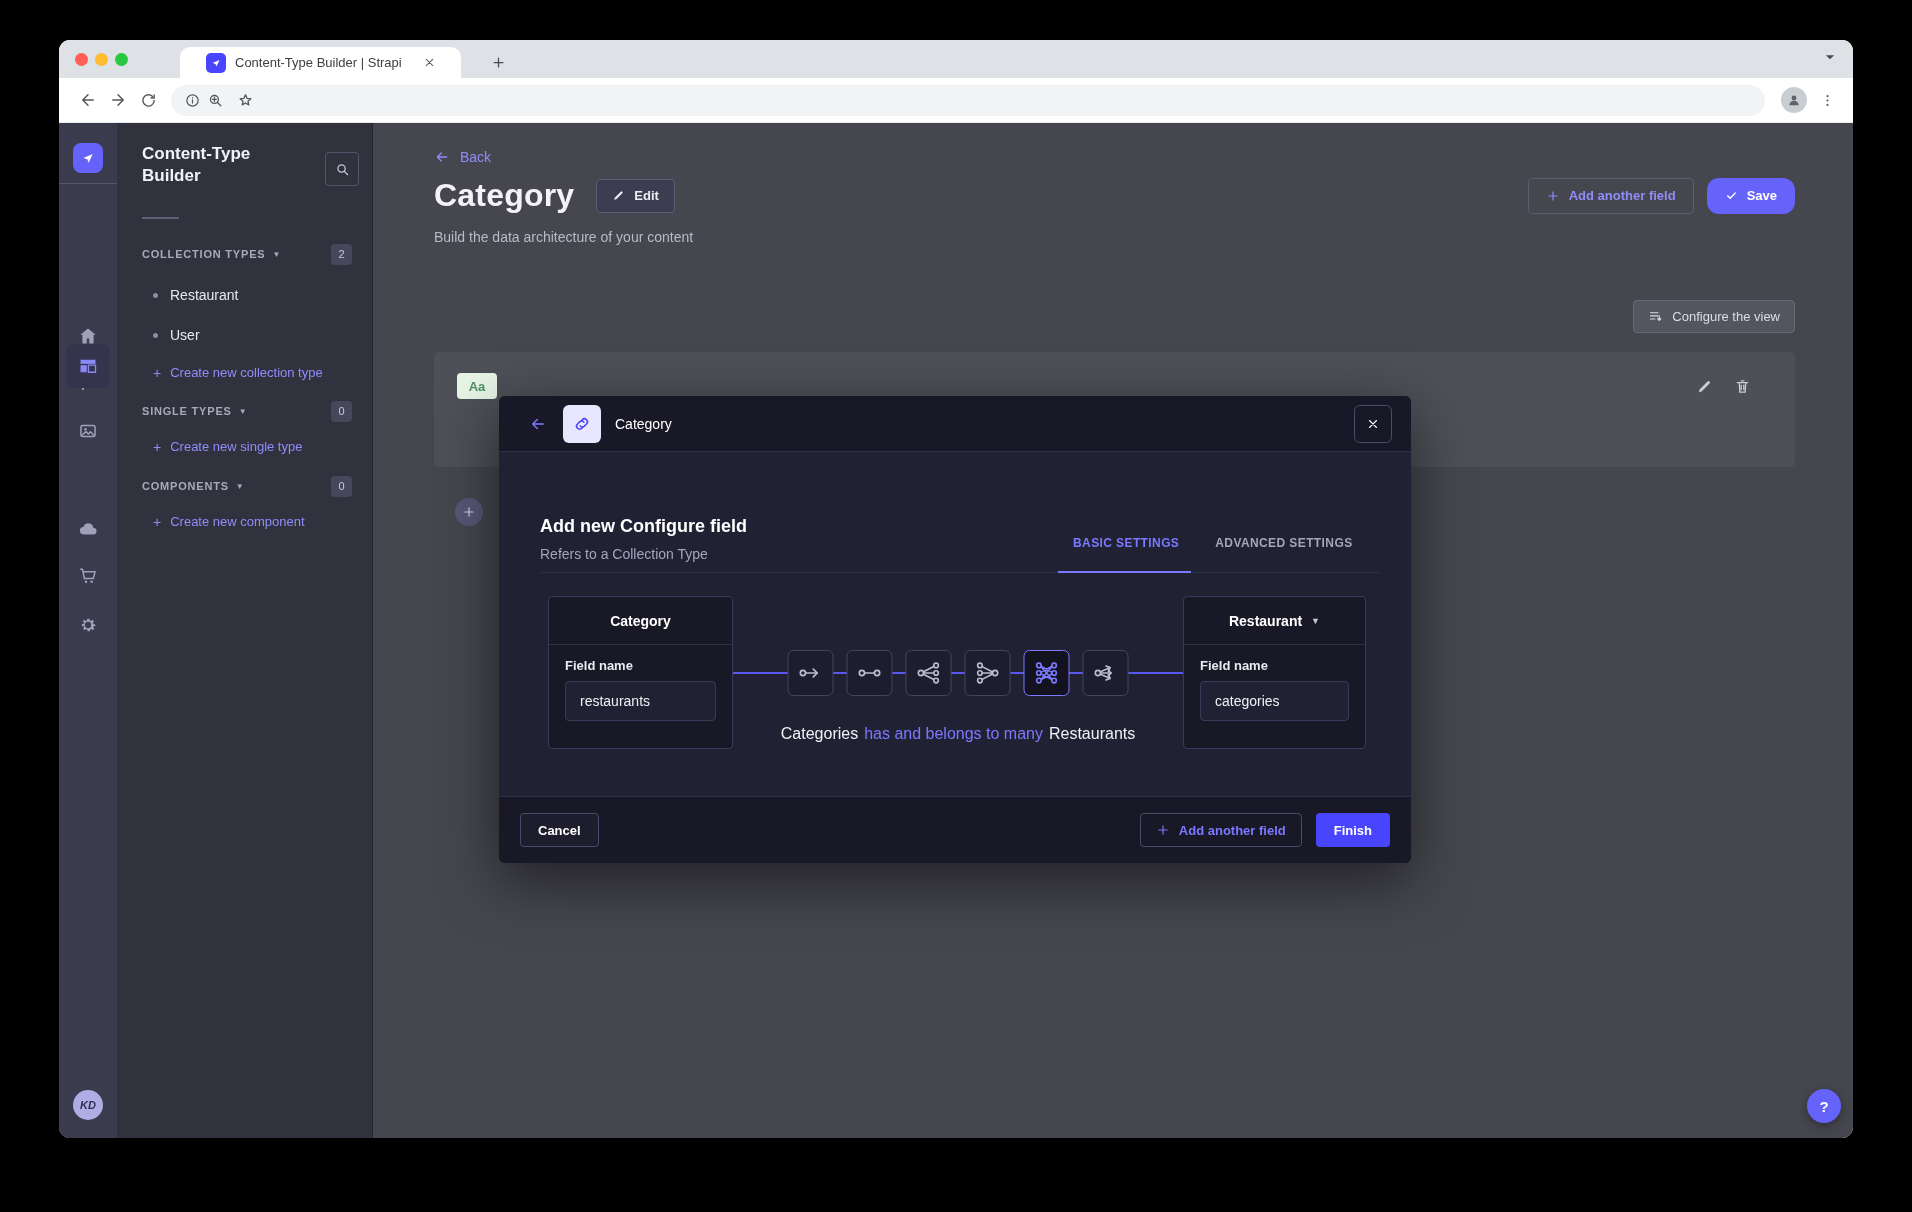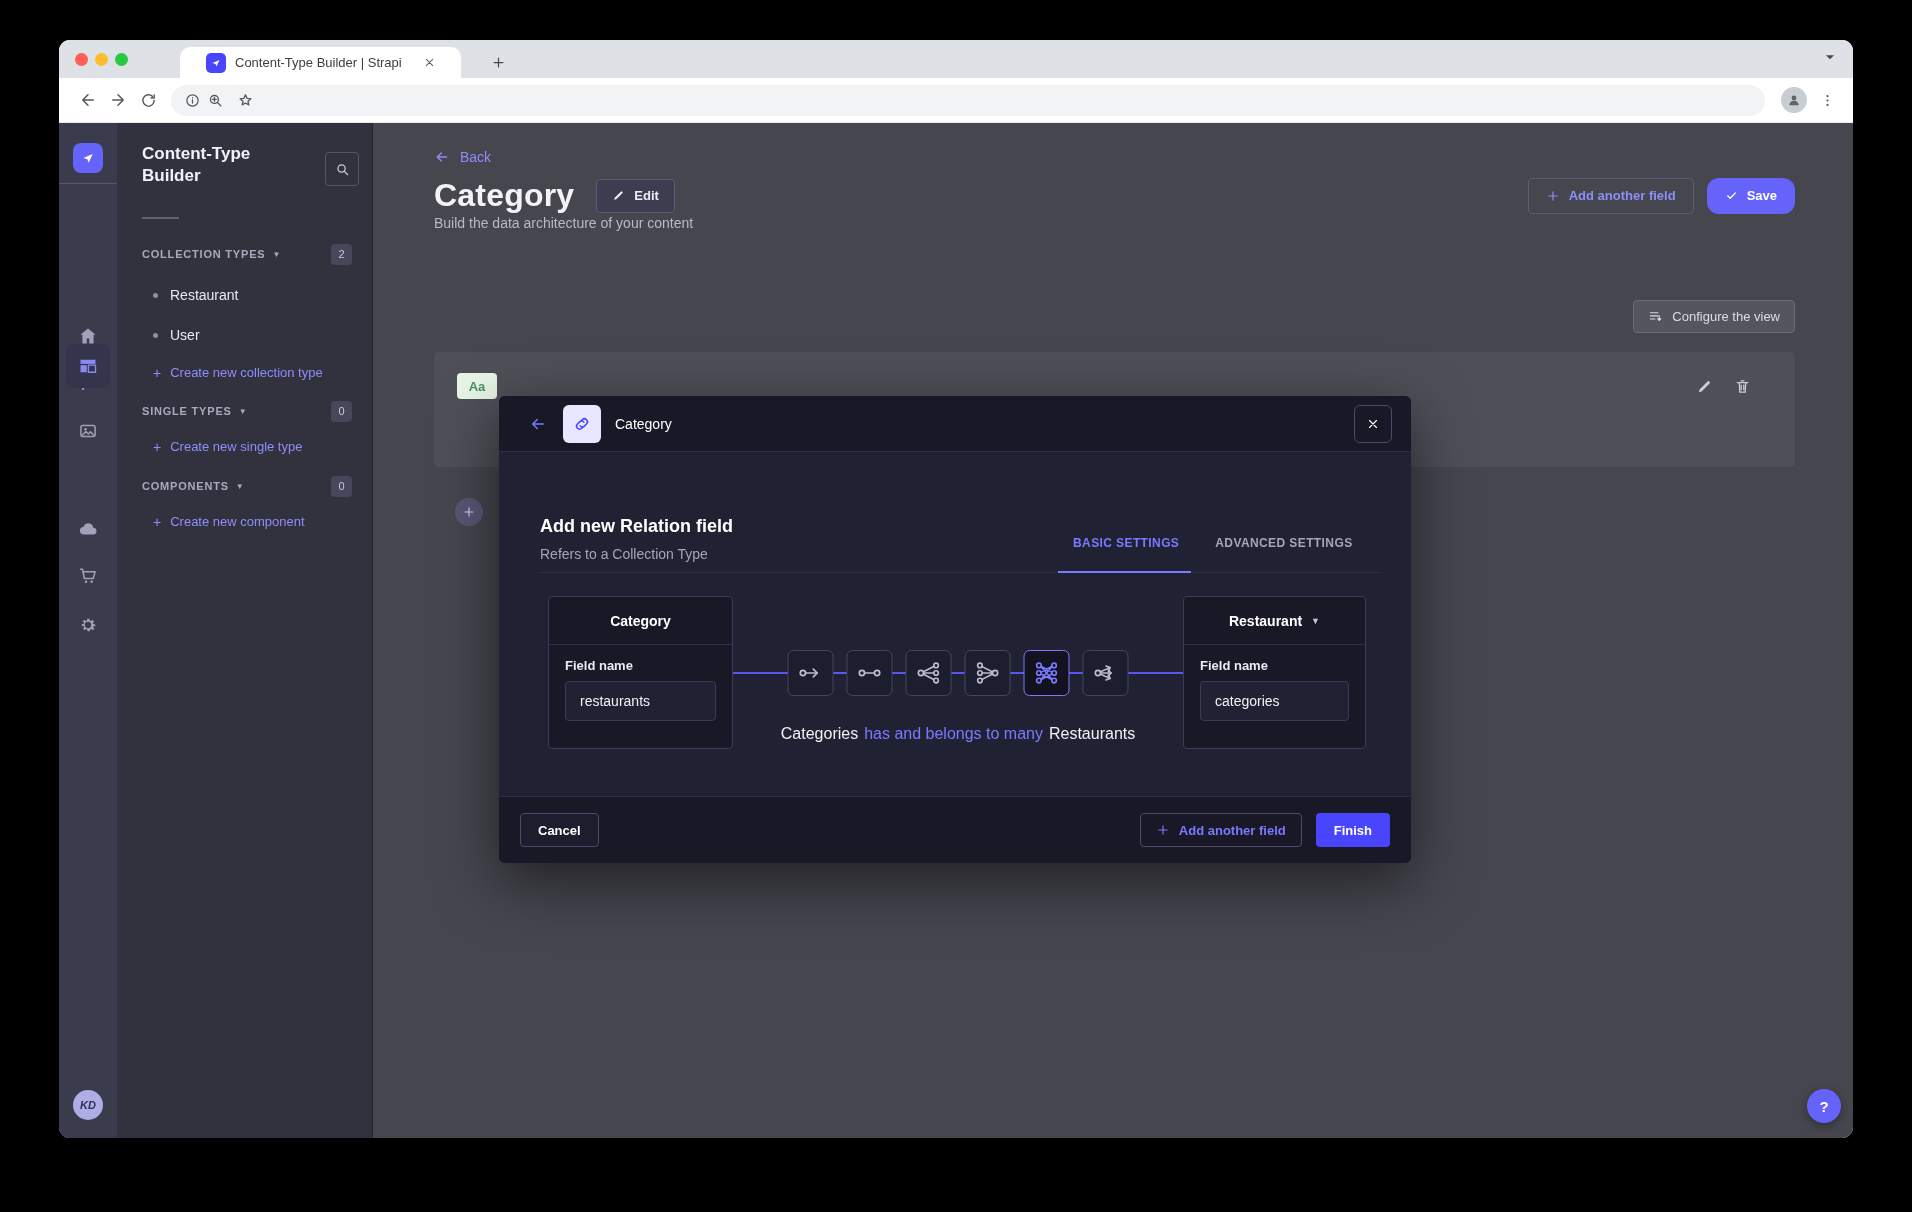--- a/index.html
+++ b/index.html
@@ -63,21 +63,21 @@
   .back-row{position:absolute;left:61px;top:26px;display:flex;align-items:center;gap:10px;color:#8e8dfa;font-size:14px;}
   .title-row{position:absolute;left:61px;right:58px;top:54px;display:flex;align-items:center;}
   .page-title{font-size:32px;font-weight:bold;color:#f2f2f7;letter-spacing:.2px;}
   .edit-btn{margin-left:22px;height:34px;padding:0 15px;background:#3d3d52;border:1px solid #5c5c72;border-radius:4px;
             color:#ecectf4;color:#ececf4;font-size:13px;font-weight:bold;display:flex;align-items:center;gap:9px;}
   .grow{flex:1;}
   .addfield-btn{height:36px;padding:0 17px;border:1px solid #5c5c72;border-radius:4px;background:transparent;
                 color:#8e8dfa;font-size:13px;font-weight:bold;display:flex;align-items:center;gap:9px;}
   .save-btn{margin-left:13px;height:36px;padding:0 18px;background:#6663fa;border:none;border-radius:12px;
             color:#fff;font-size:13px;font-weight:bold;display:flex;align-items:center;gap:9px;}
-  .subtitle{position:absolute;left:61px;top:92px;font-size:14px;color:#b9b9c8;}
+  .subtitle{position:absolute;left:61px;top:106px;font-size:14px;color:#b9b9c8;}
   .configure-btn{position:absolute;right:58px;top:177px;height:33px;padding:0 14px;background:#55555f;
                  border:1px solid #6a6a74;border-radius:4px;color:#dcdce4;font-size:13px;display:flex;align-items:center;gap:9px;}
   .table-card{position:absolute;left:61px;right:58px;top:229px;height:115px;background:#4f4f58;border-radius:5px;}
   .t-head{height:46px;display:flex;align-items:center;border-bottom:1px solid #60606a;}
   .th{font-size:11px;font-weight:bold;letter-spacing:.6px;color:#d3d3dd;}
   .th-name{margin-left:32px;width:536px;}
   .t-row{height:68px;display:flex;align-items:center;}
   .aa-badge{margin-left:23px;width:40px;height:26px;background:#e7f5e6;border-radius:4px;color:#4f8f63;
             font-size:13px;font-weight:bold;display:grid;place-items:center;}
   .row-actions{margin-left:auto;margin-right:44px;display:flex;gap:21px;color:#ccccd6;}
@@ -412,21 +412,21 @@
           </span>
           <span class="m-crumb">Category</span>
           <button class="m-close">
             <svg width="12" height="12" viewBox="0 0 24 24" fill="none" stroke="currentColor" stroke-width="2.2" stroke-linecap="round">
                 <path d="M5 5l14 14M19 5 5 19"></path>
               </svg>
           </button>
         </div>
 
         <div class="m-body">
-          <div class="m-title">Add new Relation field</div>
+          <div class="m-title">Add new Configure field</div>
           <div class="m-sub">Refers to a Collection Type</div>
           <div class="m-tabs">
             <span class="m-tab-active">BASIC SETTINGS</span>
             <span class="m-tab-inactive">ADVANCED SETTINGS</span>
           </div>
           <span class="m-divider"></span>
           <span class="m-underline"></span>
 
           <div class="diagram">
             <div class="rel-box">

